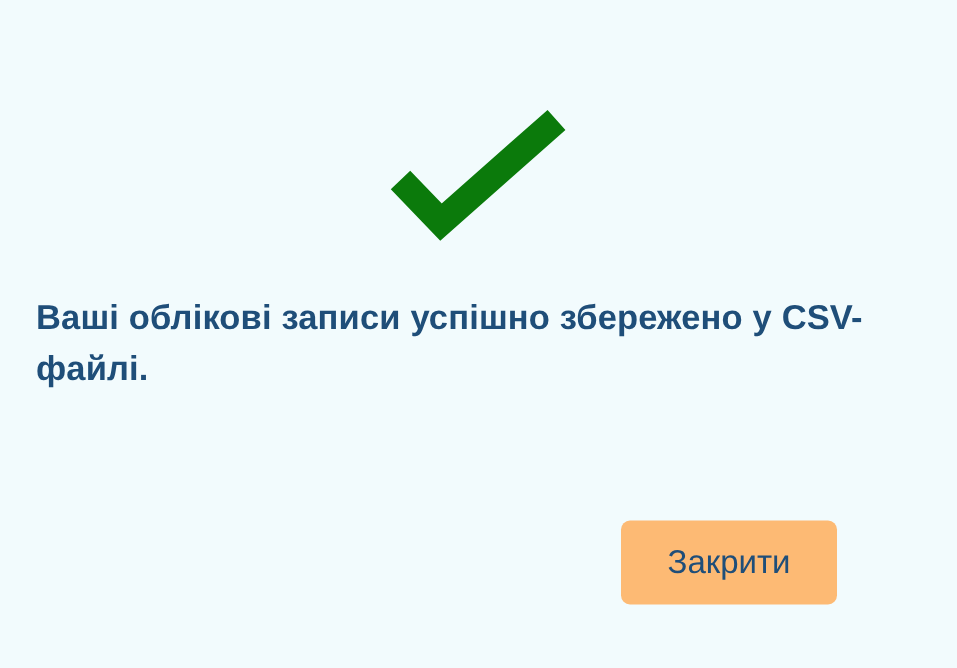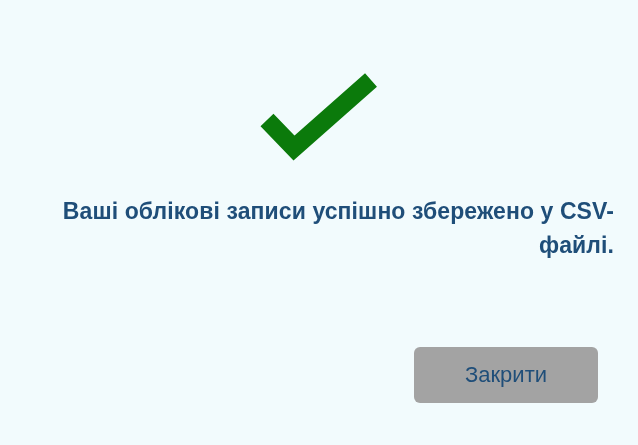--- a/index.html
+++ b/index.html
@@ -41,43 +41,43 @@
   }
 
   
   .message {
     position: absolute;
     left: 0;
     top: 194px;
     width: 638px;
     padding: 0 24px;
     box-sizing: border-box;
-    text-align: right;
+    text-align: left;
     font-size: 23px;
     font-weight: bold;
     line-height: 34px;
     letter-spacing: 0.1px;
     color: #1f4e79;
   }
 
   
   .footer {
     position: absolute;
     left: 0;
     top: 347px;
     width: 638px;
     height: 56px;
   }
   .close-button {
     position: absolute;
     left: 414px;
     top: 0;
-    width: 184px;
+    width: 144px;
     height: 56px;
-    background: #a3a3a3;
+    background: #fdba74;
     border: none;
     border-radius: 6px;
     color: #1f4e79;
     font-family: "Liberation Sans", "DejaVu Sans", sans-serif;
     font-size: 22px;
     font-weight: normal;
     line-height: 56px;
     text-align: center;
     padding: 0;
     cursor: pointer;

